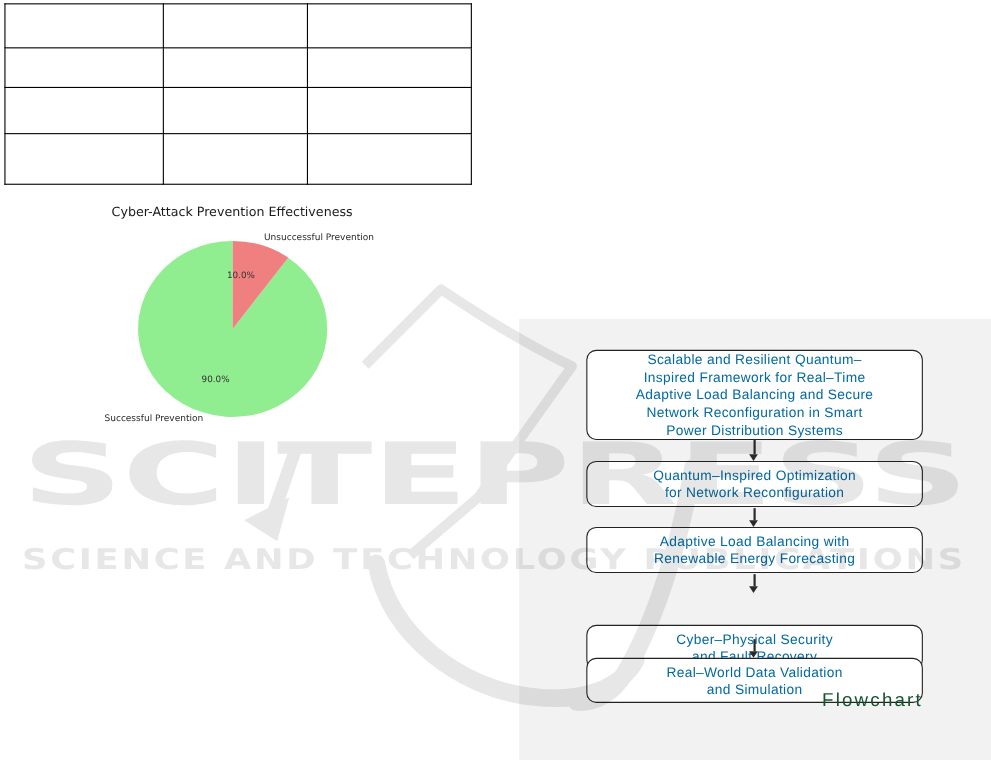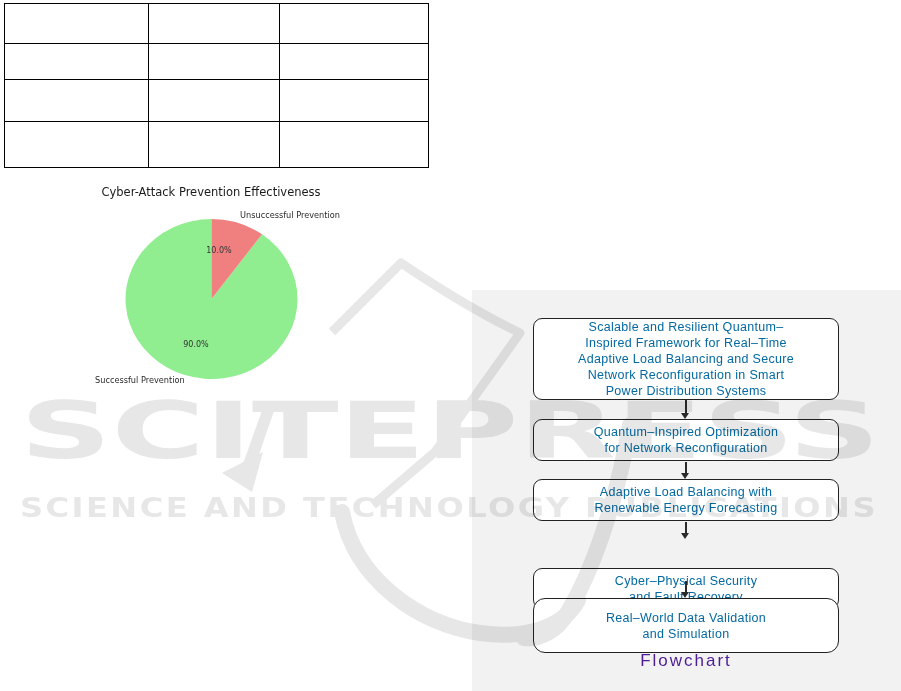--- a/index.html
+++ b/index.html
@@ -18,29 +18,29 @@
   .pie-label{font:8.2px "DejaVu Sans",sans-serif;fill:#2a2a2a;}
   .pie-pct{font:8px "DejaVu Sans",sans-serif;fill:#333;}
 
   
   .panel{position:absolute;left:472px;top:290px;width:429px;height:401px;background:#f2f2f2;z-index:0;}
   .flow-box{position:absolute;left:533px;width:306px;box-sizing:border-box;background:#ffffff;
             border:1.5px solid #222;border-radius:9px;display:flex;align-items:center;justify-content:center;
             text-align:center;font-size:12.5px;line-height:16px;letter-spacing:0.3px;color:#0369a1;
             white-space:pre-line;z-index:2;}
   .b1{top:318px;height:82px;} .b2{top:419px;height:42px;} .b3{top:479px;height:42px;}
-  .b4{top:539px;height:41px;margin-top:29px;} .b5{top:598px;height:55px;border-radius:12px;}
+  .b4{top:539px;height:41px;margin-top:29px;} .b5{top:598px;height:41px;}
 
   .arrow{position:absolute;left:685px;width:1.6px;background:#2a2a2a;z-index:2;}
   .arrow::after{content:"";position:absolute;left:-3.6px;bottom:-5.5px;width:0;height:0;
             border-left:4.2px solid transparent;border-right:4.2px solid transparent;border-top:6px solid #2a2a2a;}
   .a1{top:400px;height:13px;} .a2{top:462px;height:11px;} .a3{top:522px;height:11px;} .a4{top:581px;height:11px;}
 
-  .flow-caption{position:absolute;left:533px;top:651px;width:306px;text-align:center;
-            font-size:17px;letter-spacing:2px;color:#4c1d95;z-index:2;}
+  .flow-caption{position:absolute;left:533px;top:627px;width:306px;text-align:right;
+            font-size:17px;letter-spacing:2px;color:#14532d;z-index:2;}
 
   
   .watermark-svg{position:absolute;left:0;top:0;width:901px;height:691px;
             mix-blend-mode:multiply;pointer-events:none;z-index:10;}
   .wm-big{font-family:"DejaVu Sans",sans-serif;font-weight:bold;font-size:78px;}
   .wm-small{font-family:"DejaVu Sans",sans-serif;font-weight:bold;font-size:26px;letter-spacing:2px;}
 </style>
 </head>
 <body>
 

